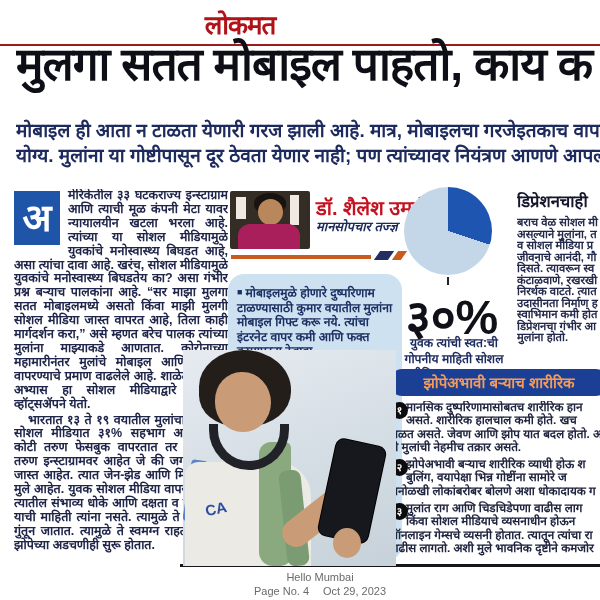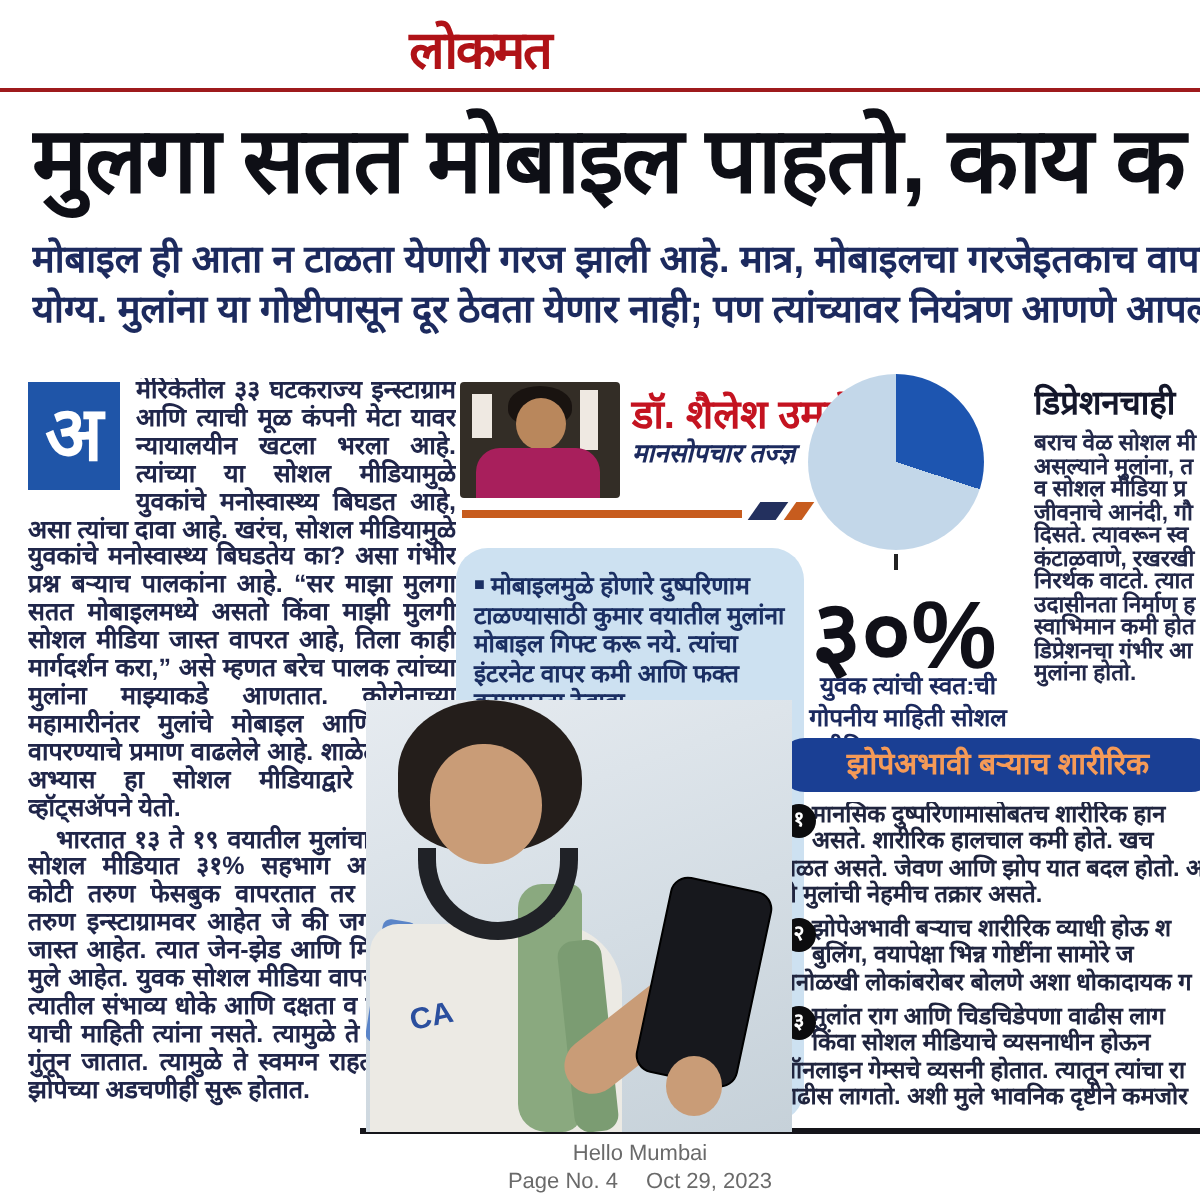--- a/index.html
+++ b/index.html
@@ -3,21 +3,21 @@
 <meta charset="utf-8">
 <style>
   * { margin:0; padding:0; box-sizing:border-box; }
   body { font-family:"Liberation Sans", sans-serif; background:#ffffff; }
   .page { position:relative; width:600px; height:600px; background:#ffffff; overflow:hidden; }
 
   .masthead { position:absolute; top:6px; left:0; width:480px; text-align:center;
               font-size:26px; font-weight:900; color:#b01217; letter-spacing:-1px; }
   .redline { position:absolute; top:44px; left:0; width:600px; height:2px; background:#9e1a1c; }
 
-  .headline { position:absolute; top:50px; left:16px; width:584px; height:62px;
+  .headline { position:absolute; top:34px; left:16px; width:584px; height:62px;
               font-size:46px; font-weight:800; color:#0e0f16; white-space:nowrap;
               overflow:hidden; letter-spacing:-1px; line-height:60px; }
   .subhead { position:absolute; top:118px; left:16px; width:584px; height:52px; overflow:hidden; }
   .subline { font-size:19px; font-weight:700; color:#1c2a5e; line-height:25px; white-space:nowrap; }
 
   .leftcol { position:absolute; top:189px; left:14px; width:214px; height:372px; overflow:hidden;
              font-size:12.5px; font-weight:600; color:#20264a; line-height:13.9px; text-align:justify; }
   .dropcap { float:left; width:46px; height:54px; background:#1f55a8; color:#ffffff;
              font-size:38px; font-weight:800; text-align:center; line-height:54px;
              margin:2px 8px 3px 0; }

